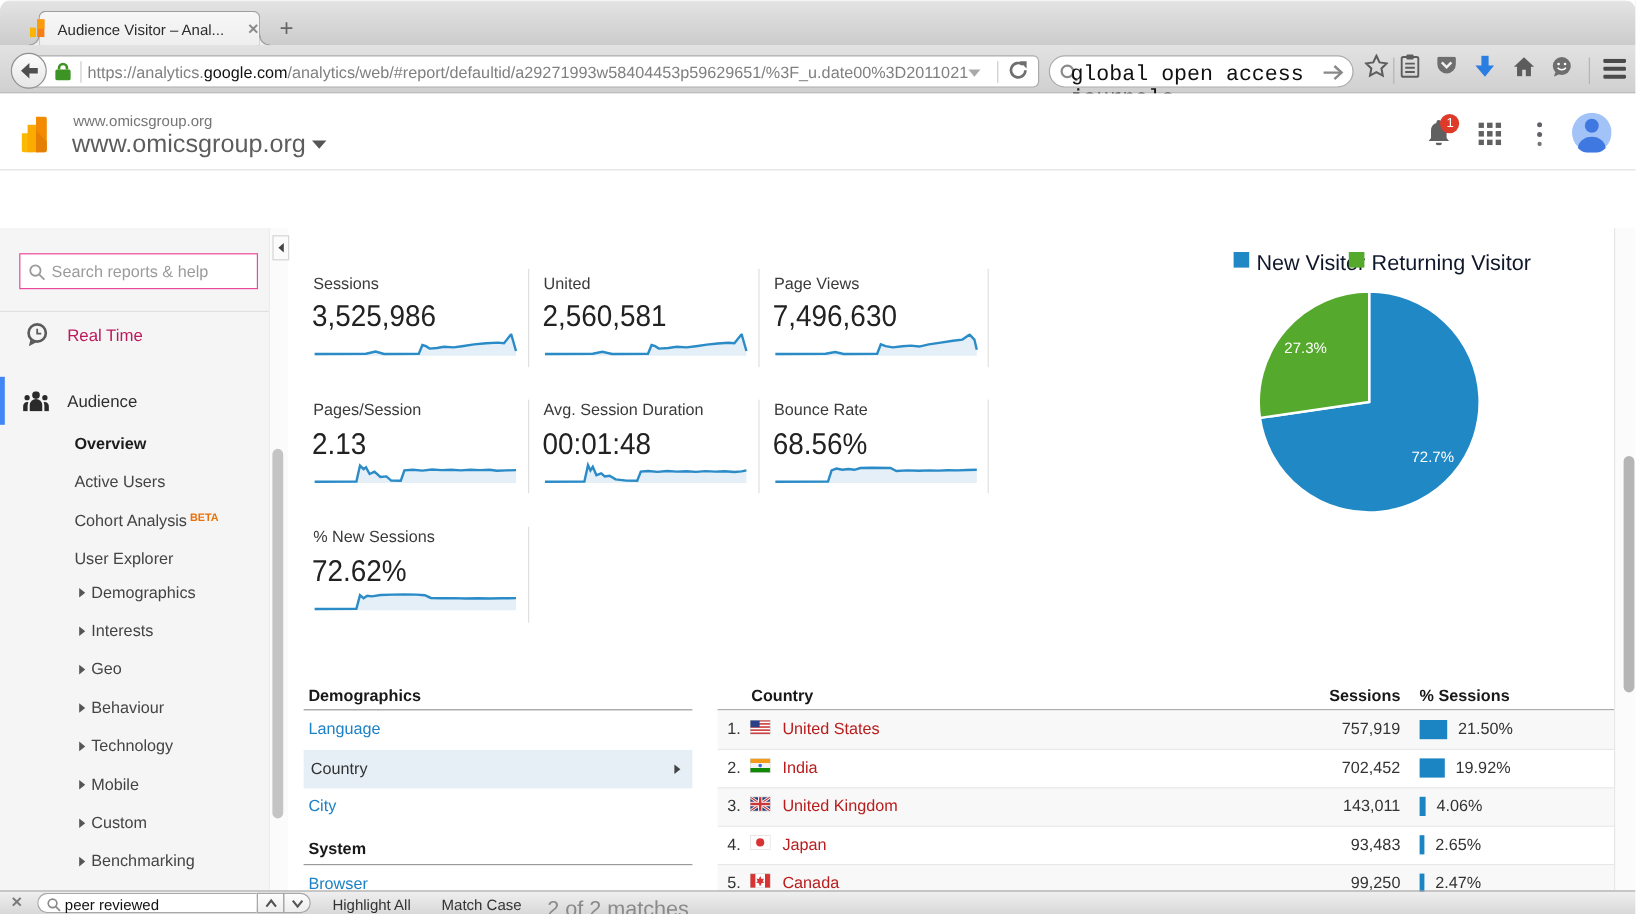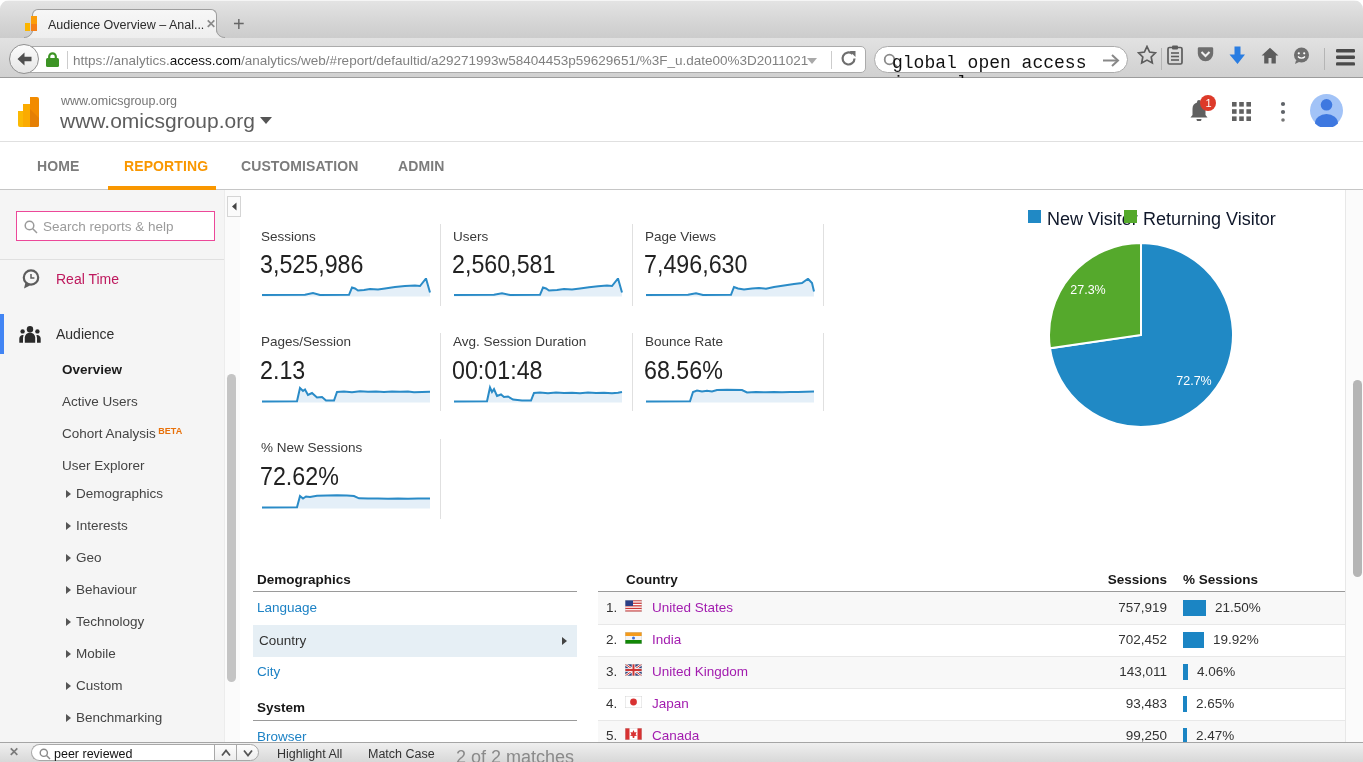--- a/index.html
+++ b/index.html
@@ -82,21 +82,21 @@
 .th { position:absolute; font-size:13.5px; font-weight:bold; color:#181818; }
 .hline { position:absolute; height:1px; background:#9a9a9a; }
 .mlink { position:absolute; font-size:13.5px; color:#1d82c5; }
 #country-hl { position:absolute; left:13px;top:435px; width:324px; height:32px; background:#e6eff5; }
 #country-hl span { position:absolute; left:6px; top:8px; font-size:13.5px; color:#333; }
 #country-hl .arr { position:absolute; right:10px; top:12px; width:0; height:0;
   border-top:4px solid transparent; border-bottom:4px solid transparent; border-left:5px solid #444; }
 .trow { position:absolute; left:358px; width:747px; height:32px; }
 .trow.odd { background:#f8f8f8; }
 .trow .num { position:absolute; left:8px; top:8px; font-size:13.5px; color:#333; }
-.trow .cname { position:absolute; left:54px; top:8px; font-size:13.5px; color:#a21caf; }
+.trow .cname { position:absolute; left:54px; top:8px; font-size:13.5px; color:#b91c1c; }
 .trow .sess { position:absolute; right:178px; top:8px; font-size:13.5px; color:#333; }
 .trow .bar { position:absolute; left:585px; top:8px; height:16px; background:#1b85c4; }
 .trow .pct { position:absolute; top:8px; font-size:13.5px; color:#333; }
 .trow .flag { position:absolute; left:27px; top:8px; }
 .rowline { position:absolute; left:358px; width:747px; height:1px; background:#e8e8e8; }
 
 
 #findbar { position:absolute; left:0; top:742px; width:1363px; height:20px;
   background:linear-gradient(#efefef,#d8d8d8); border-top:1px solid #a5a5a5; }
 #fb-close { position:absolute; left:9px; top:2px; color:#7a7a7a; font-size:12px; font-weight:bold; }
@@ -126,29 +126,29 @@
     </svg>
   <svg class="tabflare" style="left:216px" width="9" height="9" viewBox="0 0 9 9">
       <path d="M0 0 C0 5 4 9 9 9 L0 9 Z" fill="#eeeeee"></path>
       <path d="M9 8.5 C4 8.5 0.5 5 0.5 0" fill="none" stroke="#9e9e9e" stroke-width="1"></path>
     </svg>
   <svg class="abs" style="left:25px;top:16px" width="14" height="15">
     <rect x="0" y="7" width="5" height="8" fill="#fbb500"></rect>
     <rect x="6" y="0" width="6" height="15" fill="#f57f17"></rect>
     <rect x="6" y="0" width="6" height="8" fill="#fb9d0a"></rect>
   </svg>
-  <div id="tab-title">Audience Overview – Anal...</div>
+  <div id="tab-title">Audience Visitor – Anal...</div>
   <div id="tab-close">✕</div>
   <div id="newtab">+</div>
 </div>
 
 <div id="navbar">
   <div id="urlbar">
     <div class="sep"></div>
-    <div id="urltext">https://analytics.<b>access.com</b>/analytics/web/#report/defaultid/a29271993w58404453p59629651/%3F_u.date00%3D2011021</div>
+    <div id="urltext">https://analytics.<b>google.com</b>/analytics/web/#report/defaultid/a29271993w58404453p59629651/%3F_u.date00%3D2011021</div>
     <div id="url-drop"></div>
     <div id="url-sep2"></div>
   </div>
   <div id="backbtn"></div>
   <svg class="abs" style="left:17px;top:14px;z-index:4" width="15" height="14" viewBox="0 0 15 14">
     <path d="M7.5 0.5 L0.5 7 L7.5 13.5 L7.5 9.3 L14.5 9.3 L14.5 4.7 L7.5 4.7 Z" fill="#4f4f4f"></path>
   </svg>
   <svg class="abs" style="left:46px;top:14px;z-index:2" width="13" height="15" viewBox="0 0 13 15">
     <rect x="0" y="6" width="13" height="9" rx="1.5" fill="#3d9425"></rect>
     <path d="M3.2 6 V4.6 a3.3 3.3 0 0 1 6.6 0 V6" fill="none" stroke="#3d9425" stroke-width="2.2"></path>
@@ -243,38 +243,31 @@
       <circle cx="4" cy="13" r="2.1" fill="#5f6368"></circle>
       <circle cx="4" cy="21" r="1.8" fill="#757575"></circle>
     </svg>
 
     <svg class="abs" style="left:1310px;top:16px" width="33" height="33" viewBox="0 0 33 33">
       <circle cx="16.5" cy="16.5" r="16.5" fill="#a2c3f7"></circle>
       <circle cx="16.5" cy="10.8" r="5.8" fill="#3e78e0"></circle>
       <path d="M5 29.5 a11.5 9.5 0 0 1 23 0 a16.5 16.5 0 0 1 -23 0 Z" fill="#3e78e0"></path>
     </svg>
   </div>
-  <div id="ga-tabs">
-    <div class="gatab" style="left:37px">HOME</div>
-    <div class="gatab" id="gat-rep" style="left:124px">REPORTING</div>
-    <div class="gatab" style="left:241px">CUSTOMISATION</div>
-    <div class="gatab" style="left:398px">ADMIN</div>
-    <div id="rep-line"></div>
-  </div>
 
   <div id="ga-body">
     <div id="content">
 
       <div class="mlabel" style="left:21px;top:39px">Sessions</div>
       <div class="mvalue" style="left:20px;top:60px">3,525,986</div>
       <svg class="spark" style="left:22px;top:88px" viewBox="0 0 170 20">
         <polygon points="0,17 43,16.8 51,15 58,17 87,16.8 90,9.5 93,10.5 96,12.5 102,12 108,11 116,11.5 123,10.5 133,9 143,8 153,7.5 158,8 164,0.5 168,14.5 168,18.5 0,18.5" fill="#e4eff8"></polygon>
         <polyline points="0,17 43,16.8 51,15 58,17 87,16.8 90,9.5 93,10.5 96,12.5 102,12 108,11 116,11.5 123,10.5 133,9 143,8 153,7.5 158,8 164,0.5 168,14.5" fill="none" stroke="#2a8bc7" stroke-width="2"></polyline>
       </svg>
-      <div class="mlabel" style="left:213px;top:39px">Users</div>
+      <div class="mlabel" style="left:213px;top:39px">United</div>
       <div class="mvalue" style="left:212px;top:60px">2,560,581</div>
       <svg class="spark" style="left:214px;top:88px" viewBox="0 0 170 20">
         <polygon points="0,17 40,16.8 48,15.2 56,17 86,16.8 89,9.5 92,10.5 95,12.5 103,12 110,11 118,11.5 126,10.5 135,9.2 144,8.2 153,7.6 158,8 164,0.5 168,14.5 168,18.5 0,18.5" fill="#e4eff8"></polygon>
         <polyline points="0,17 40,16.8 48,15.2 56,17 86,16.8 89,9.5 92,10.5 95,12.5 103,12 110,11 118,11.5 126,10.5 135,9.2 144,8.2 153,7.6 158,8 164,0.5 168,14.5" fill="none" stroke="#2a8bc7" stroke-width="2"></polyline>
       </svg>
       <div class="mlabel" style="left:405px;top:39px">Page Views</div>
       <div class="mvalue" style="left:404px;top:60px">7,496,630</div>
       <svg class="spark" style="left:406px;top:88px" viewBox="0 0 170 20">
         <polygon points="0,17 42,16.8 50,15.3 57,17 85,16.8 88,9 92,10.5 98,11.5 106,10.5 113,10 120,10.8 128,9 138,7.5 148,6 156,5 162,0.8 166,5 168,13.5 168,18.5 0,18.5" fill="#e4eff8"></polygon>
         <polyline points="0,17 42,16.8 50,15.3 57,17 85,16.8 88,9 92,10.5 98,11.5 106,10.5 113,10 120,10.8 128,9 138,7.5 148,6 156,5 162,0.8 166,5 168,13.5" fill="none" stroke="#2a8bc7" stroke-width="2"></polyline>

